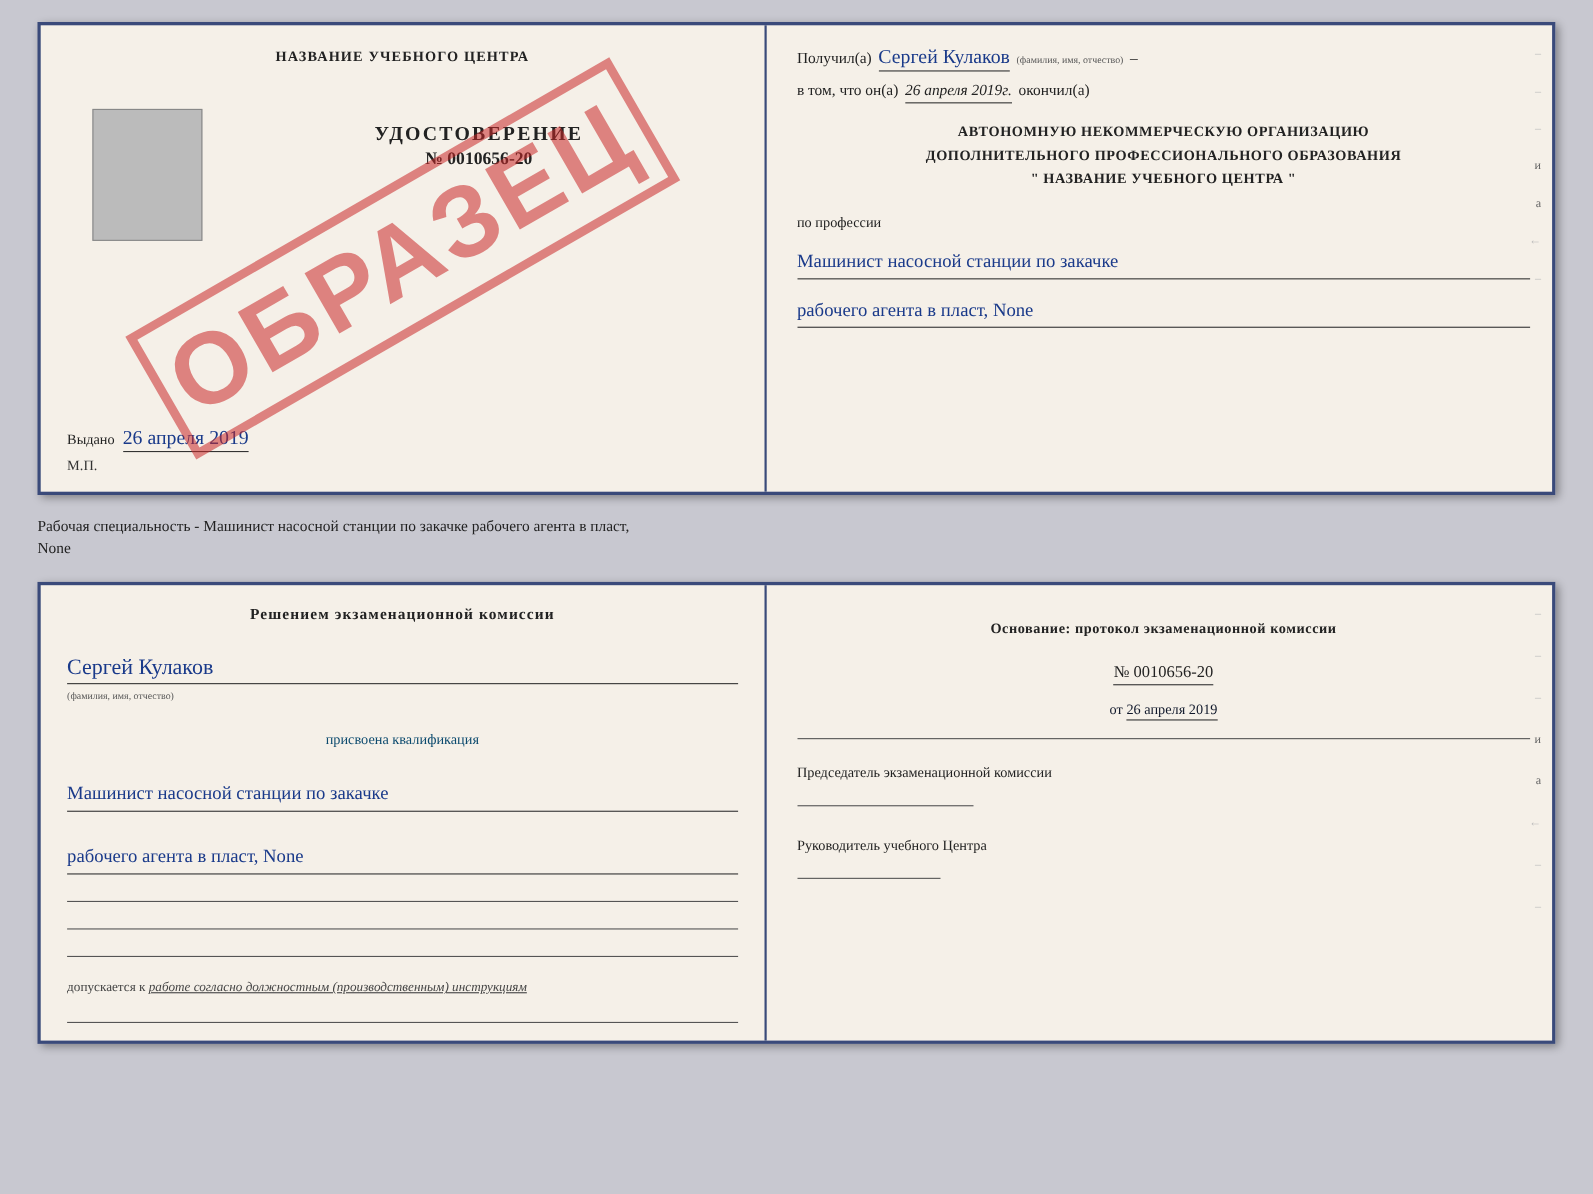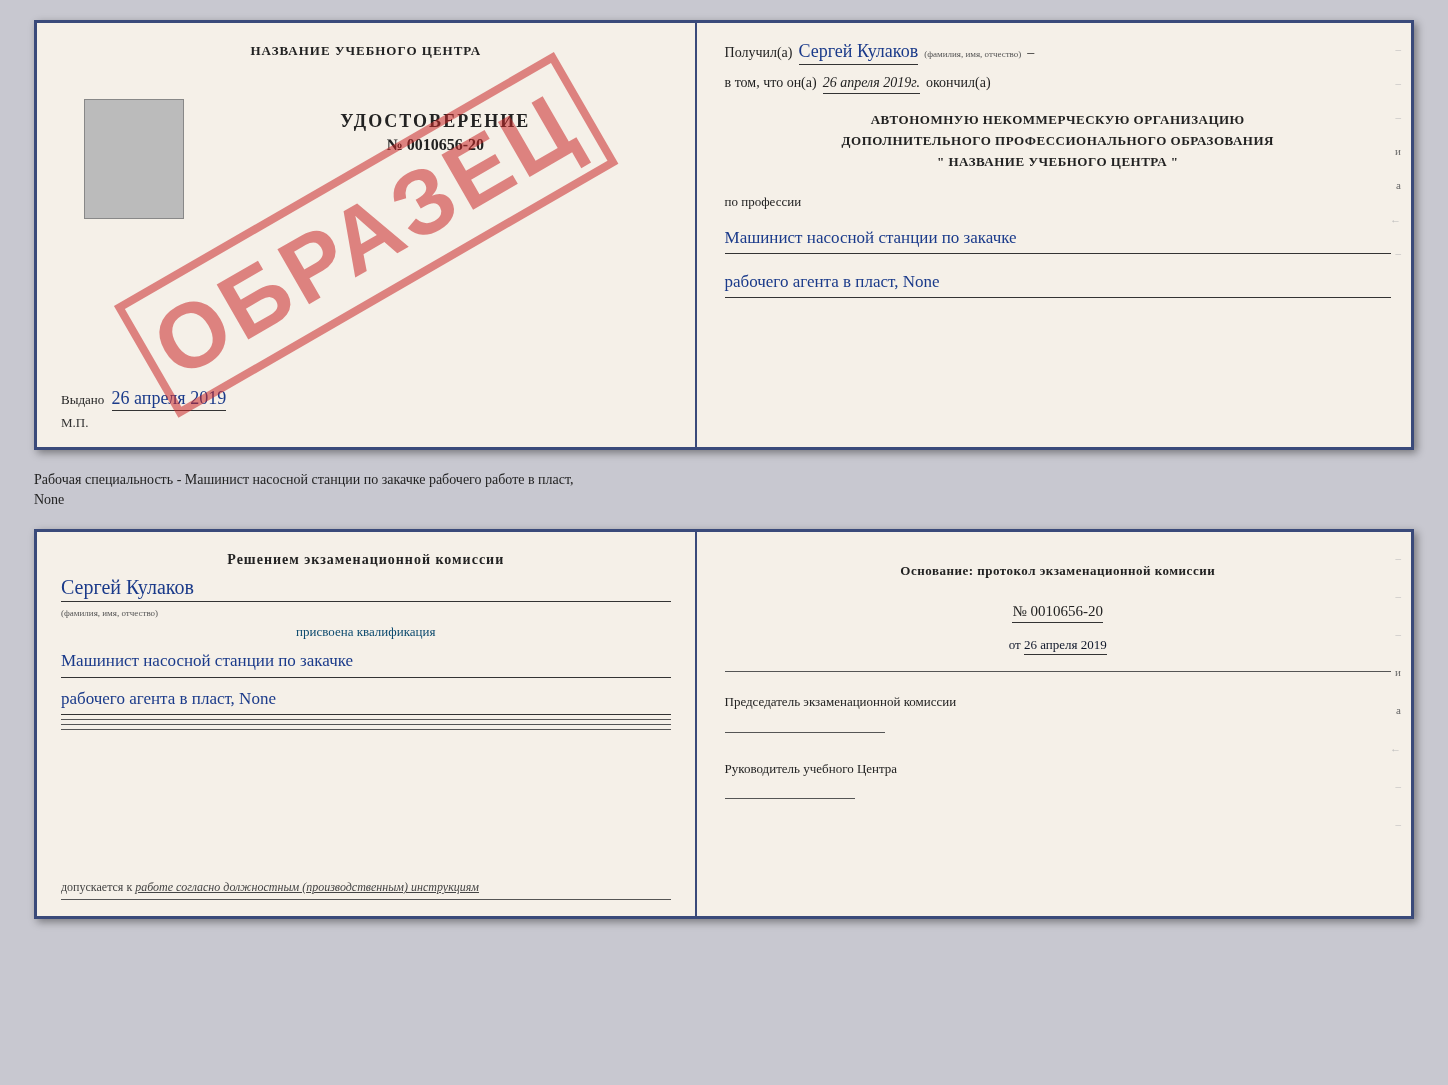--- a/index.html
+++ b/index.html
@@ -200,21 +200,21 @@
       min-height: 390px;
       box-shadow: 3px 3px 8px rgba(0,0,0,0.4);
     }
 
     .doc-bottom-left {
       width: 48%;
       border-right: 2px solid #3a4a7a;
       padding: 20px 24px 16px 24px;
       display: flex;
       flex-direction: column;
-      gap: 0;
+      gap: 20px;
     }
 
     .doc-bottom-right {
       width: 52%;
       padding: 31px 20px 16px 28px;
       display: flex;
       flex-direction: column;
       gap: 10px;
       position: relative;
     }
@@ -380,21 +380,21 @@
       <span class="edge-mark">–</span>
       <span class="edge-mark" style="color:#666;">и</span>
       <span class="edge-mark" style="color:#666;">а</span>
       <span class="edge-mark">←</span>
       <span class="edge-mark">–</span>
     </div>
   </div>
 </div>
 
 <div class="between-label">
-  <div>Рабочая специальность - Машинист насосной станции по закачке рабочего работе в пласт,</div>
+  <div>Рабочая специальность - Машинист насосной станции по закачке рабочего агента в пласт,</div>
   <div>None</div>
 </div>
 
 <div class="document-bottom">
 
   <div class="doc-bottom-left">
 
     <div class="komissia-title">Решением экзаменационной комиссии</div>
 
     <div class="name-line">

